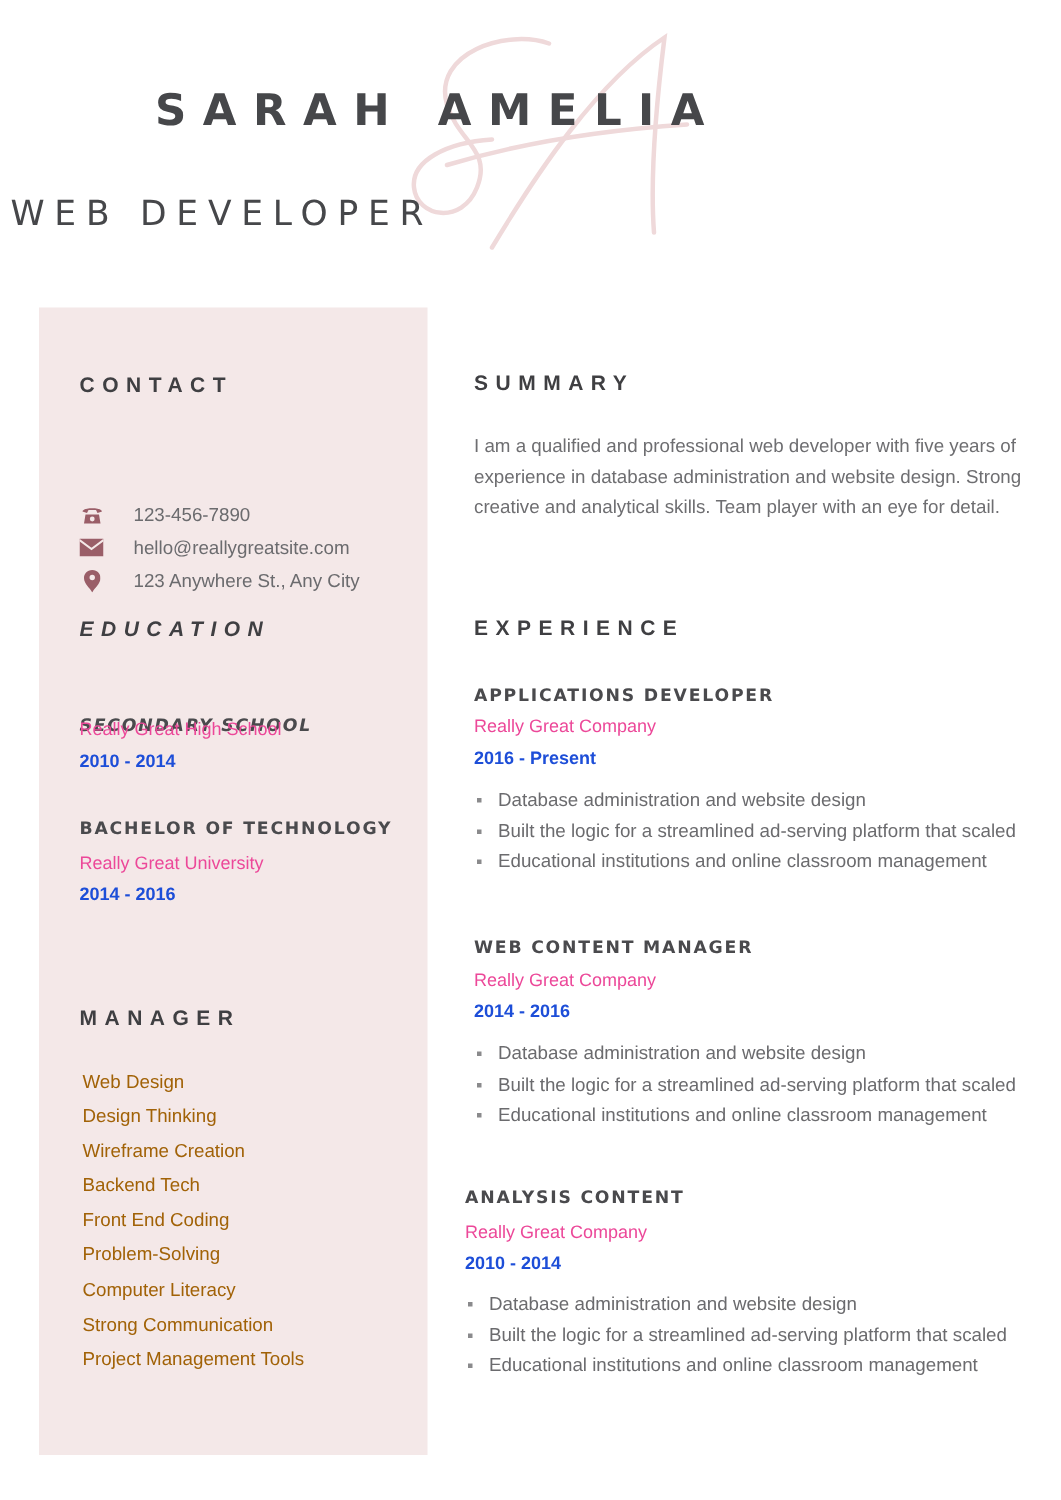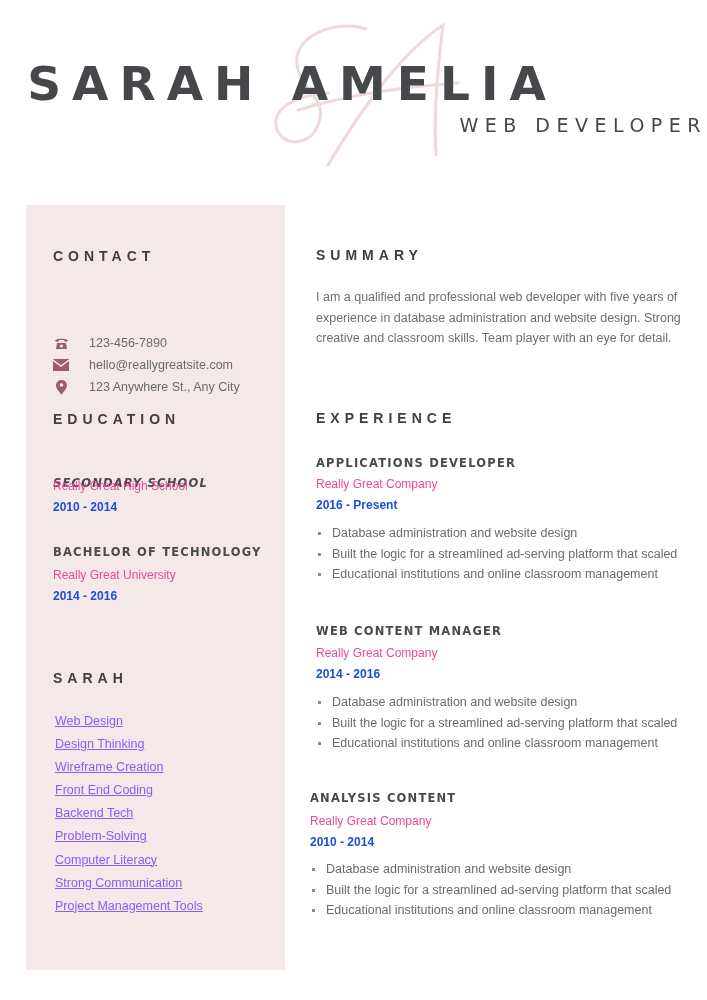--- a/index.html
+++ b/index.html
@@ -3,26 +3,26 @@
   <meta charset="utf-8">
   <style>
     * { margin: 0; padding: 0; box-sizing: border-box; }
     html, body { width: 707px; height: 1000px; background: #ffffff; overflow: hidden; }
     body { position: relative; font-family: "Liberation Sans", sans-serif; color: #555; }
 
     .monogram { position: absolute; left: 258px; top: 15px; width: 220px; height: 170px; }
 
     .name {
       position: absolute; left: 0; top: 56px; width: 573px; text-align: center;
-      font-family: "DejaVu Sans", sans-serif; font-weight: bold; font-size: 47px;
+      font-family: "DejaVu Sans", sans-serif; font-weight: bold; font-size: 29px;
       letter-spacing: 11px; color: #46474a; padding-left: 11px;
     }
     .role {
-      position: absolute; left: 0; top: 114px; width: 707px; text-align: right;
-      font-family: "DejaVu Sans", sans-serif; font-size: 19px; letter-spacing: 6.5px;
+      position: absolute; left: 0; top: 130px; width: 707px; text-align: left;
+      font-family: "DejaVu Sans", sans-serif; font-size: 23px; letter-spacing: 6.5px;
       color: #46474a; padding-left: 7px;
     }
 
     .sidebar {
       position: absolute; left: 26px; top: 205px; width: 259px; height: 765px;
       background: #f4e8e8;
     }
 
     .section-title {
       position: absolute; font-family: "Liberation Sans", sans-serif; font-weight: bold;
@@ -34,21 +34,21 @@
     .contact-row .txt { position: absolute; left: 36px; font-size: 12.5px; color: #6b6b6e; white-space: nowrap; }
 
     .item-title {
       position: absolute; font-family: "DejaVu Sans", sans-serif; font-weight: bold;
       font-size: 11.5px; letter-spacing: 1.2px; color: #4a4a4d; white-space: nowrap;
     }
     .item-org { position: absolute; font-size: 12px; color: #ec4899; white-space: nowrap; }
     .item-years { position: absolute; font-size: 12px; font-weight: bold; color: #1d4ed8; white-space: nowrap; }
 
     .skills { position: absolute; left: 55px; top: 713px; }
-    .skills li { list-style: none; font-size: 12.5px; color: #8b5cf6; height: 23.1px; line-height: 17px; white-space: nowrap; text-decoration: underline; }
+    .skills li { list-style: none; font-size: 12.5px; color: #a16207; height: 23.1px; line-height: 17px; white-space: nowrap; }
 
     .summary-text {
       position: absolute; left: 316px; top: 287px; width: 370px;
       font-size: 12.5px; line-height: 20.5px; color: #6e6e71;
     }
 
     .bullets { position: absolute; }
     .bullets li {
       list-style: none; position: relative; padding-left: 16px;
       font-size: 12.5px; color: #6b6b6e; height: 20.5px; line-height: 17px; white-space: nowrap;
@@ -95,45 +95,45 @@
 <div class="contact-row" style="top:333px;">
   <span class="ic">
     <svg width="11" height="15" viewBox="0 0 11 15">
         <path d="M5.5 0 C 9 0, 11 2.5, 11 5.5 C 11 9, 7 12, 5.5 15 C 4 12, 0 9, 0 5.5 C 0 2.5, 2 0, 5.5 0 Z" fill="#9a5e68"></path>
         <circle cx="5.5" cy="5" r="1.8" fill="#f4e8e8"></circle>
       </svg>
   </span>
   <span class="txt">123 Anywhere St., Any City</span>
 </div>
 
-<div class="section-title" style="left:53px; top:411px;">EDUCATION</div>
+<div class="section-title" style="left:53px; top:411px;font-style:italic;">EDUCATION</div>
 
 <div class="item-title" style="left:53px; top:476px;font-style:italic;">SECONDARY SCHOOL</div>
 <div class="item-org" style="left:53px; top:479px;">Really Great High School</div>
 <div class="item-years" style="left:53px; top:500px;">2010 - 2014</div>
 
 <div class="item-title" style="left:53px; top:545px;">BACHELOR OF TECHNOLOGY</div>
 <div class="item-org" style="left:53px; top:568px;">Really Great University</div>
 <div class="item-years" style="left:53px; top:589px;">2014 - 2016</div>
 
-<div class="section-title" style="left:53px; top:670px;">SARAH</div>
+<div class="section-title" style="left:53px; top:670px;">MANAGER</div>
 <ul class="skills">
   <li>Web Design</li>
   <li>Design Thinking</li>
   <li>Wireframe Creation</li>
+  <li>Backend Tech</li>
   <li>Front End Coding</li>
-  <li>Backend Tech</li>
   <li>Problem-Solving</li>
   <li>Computer Literacy</li>
   <li>Strong Communication</li>
   <li>Project Management Tools</li>
 </ul>
 
 <div class="section-title" style="left:316px; top:247px;text-align:center;">SUMMARY</div>
-<p class="summary-text">I am a qualified and professional web developer with five years of experience in database administration and website design. Strong creative and classroom skills. Team player with an eye for detail.</p>
+<p class="summary-text">I am a qualified and professional web developer with five years of experience in database administration and website design. Strong creative and analytical skills. Team player with an eye for detail.</p>
 
 <div class="section-title" style="left:316px; top:410px;">EXPERIENCE</div>
 
 <div class="item-title" style="left:316px; top:456px;">APPLICATIONS DEVELOPER</div>
 <div class="item-org" style="left:316px; top:477px;">Really Great Company</div>
 <div class="item-years" style="left:316px; top:498px;">2016 - Present</div>
 <ul class="bullets" style="left:316px; top:525px;">
   <li>Database administration and website design</li>
   <li>Built the logic for a streamlined ad-serving platform that scaled</li>
   <li>Educational institutions and online classroom management</li>

